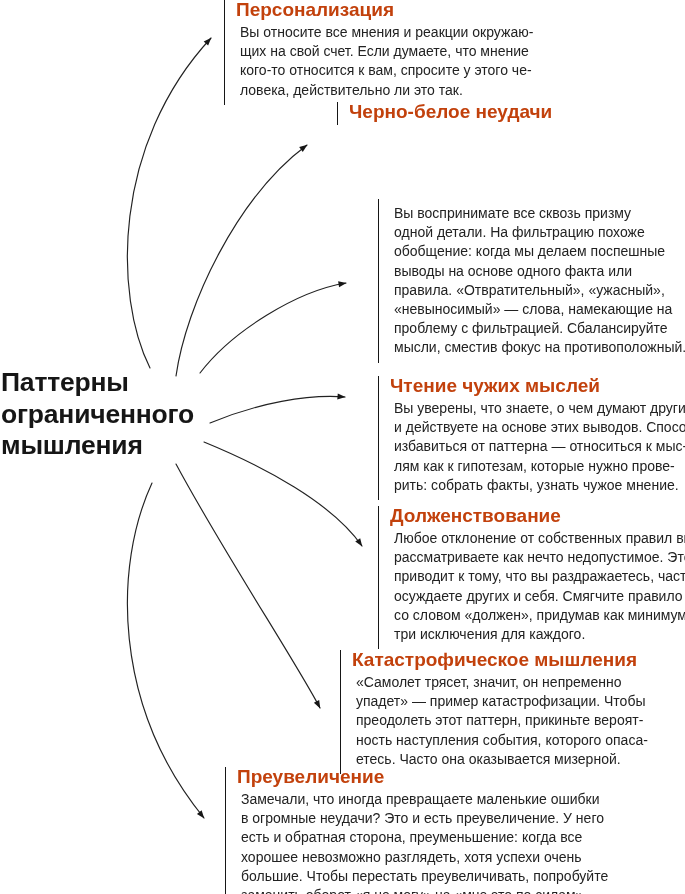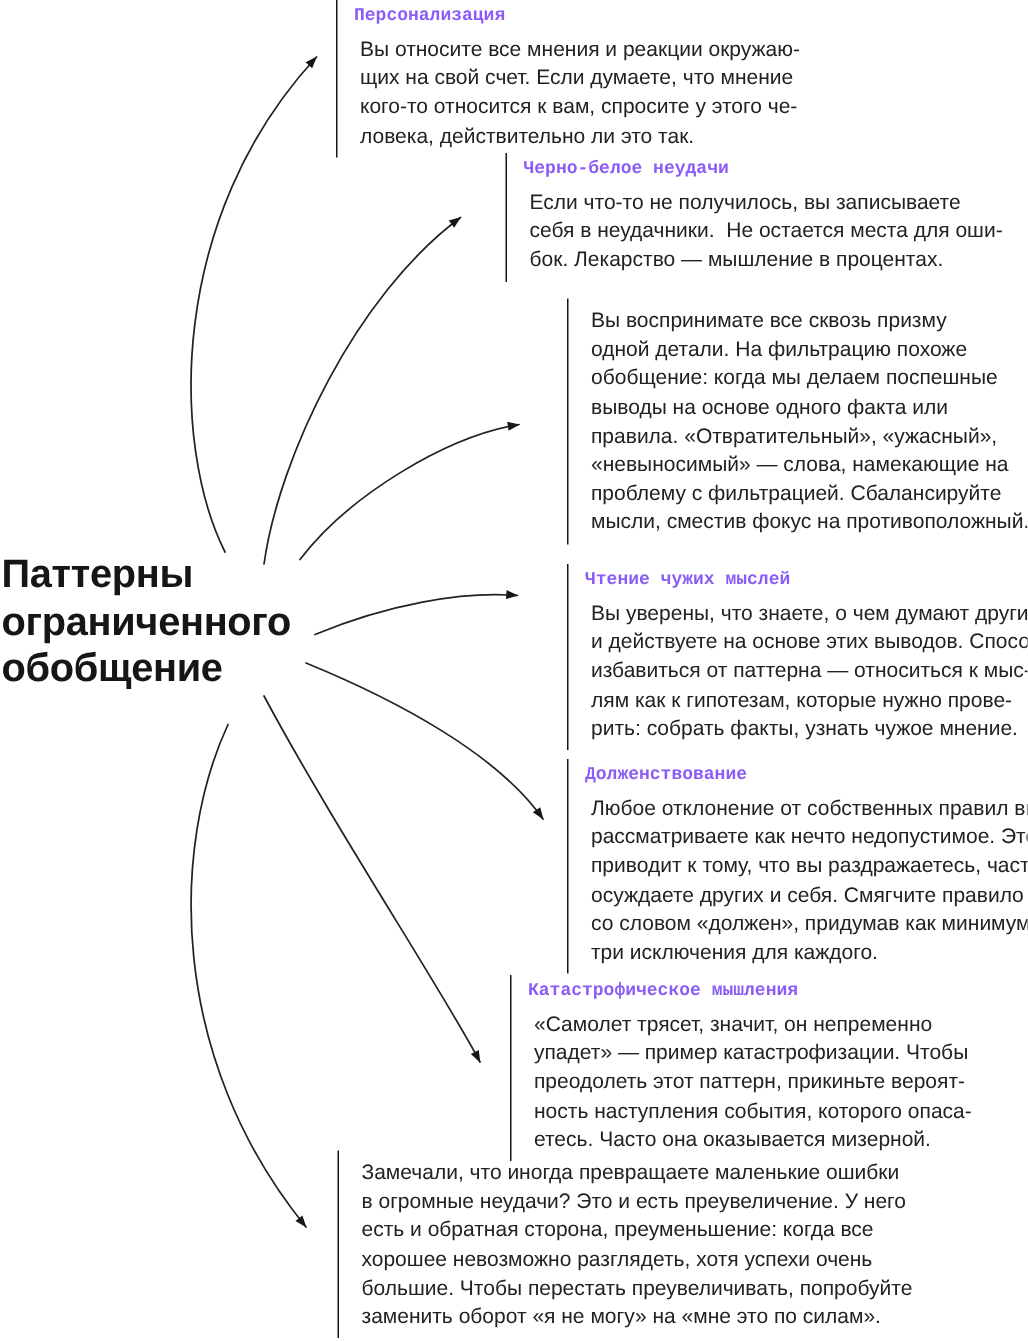--- a/index.html
+++ b/index.html
@@ -27,26 +27,25 @@
     color: #161616;
     white-space: pre;
   }
   .node {
     position: absolute;
     border-left: 1.6px solid #161616;
     padding: 1px 0 1px 11px;
   }
   .node-heading {
     margin: 0 0 3px 0;
-    font-size: 12px;
+    font-size: 19px;
     line-height: 18px;
     font-weight: 700;
-    color: #8b5cf6;
+    color: #c2410c;
     white-space: pre;
-    font-family: Liberation Mono, monospace;
   }
   .node-body {
     margin: 4px;
     font-size: 14px;
     line-height: 19.2px;
     color: #222222;
     white-space: pre;
   }
   
   .node-0 { left: 224px; top: 0px; }
@@ -72,35 +71,32 @@
     <path d="M 200 373 C 232 331 297 291 346 283" marker-end="url(#ah)"></path>
     <path d="M 210 423 C 258 403 308 394 345 397" marker-end="url(#ah)"></path>
     <path d="M 204 442 C 265 467 332 503 362 546" marker-end="url(#ah)"></path>
     <path d="M 176 464 C 222 550 296 662 320 708" marker-end="url(#ah)"></path>
     <path d="M 152 483 C 114 565 112 705 204 818" marker-end="url(#ah)"></path>
   </g>
 </svg>
 
 <h1 class="diagram-title">Паттерны
 ограниченного
-обобщение</h1>
+мышления</h1>
 
 <section class="node node-0">
   <h2 class="node-heading">Персонализация</h2>
   <p class="node-body">Вы относите все мнения и реакции окружаю-
 щих на свой счет. Если думаете, что мнение
 кого-то относится к вам, спросите у этого че-
 ловека, действительно ли это так.</p>
 </section>
 
 <section class="node node-1">
   <h2 class="node-heading">Черно-белое неудачи</h2>
-  <p class="node-body">Если что-то не получилось, вы записываете
-себя в неудачники.  Не остается места для оши-
-бок. Лекарство — мышление в процентах.</p>
 </section>
 
 <section class="node node-2">
   <p class="node-body">Вы воспринимате все сквозь призму
 одной детали. На фильтрацию похоже
 обобщение: когда мы делаем поспешные
 выводы на основе одного факта или
 правила. «Отвратительный», «ужасный»,
 «невыносимый» — слова, намекающие на
 проблему с фильтрацией. Сбалансируйте
@@ -129,19 +125,20 @@
 <section class="node node-5">
   <h2 class="node-heading">Катастрофическое мышления</h2>
   <p class="node-body">«Самолет трясет, значит, он непременно
 упадет» — пример катастрофизации. Чтобы
 преодолеть этот паттерн, прикиньте вероят-
 ность наступления события, которого опаса-
 етесь. Часто она оказывается мизерной.</p>
 </section>
 
 <section class="node node-6">
+  <h2 class="node-heading">Преувеличение</h2>
   <p class="node-body">Замечали, что иногда превращаете маленькие ошибки
 в огромные неудачи? Это и есть преувеличение. У него
 есть и обратная сторона, преуменьшение: когда все
 хорошее невозможно разглядеть, хотя успехи очень
 большие. Чтобы перестать преувеличивать, попробуйте
 заменить оборот «я не могу» на «мне это по силам».</p>
 </section>
 
 </body></html>

